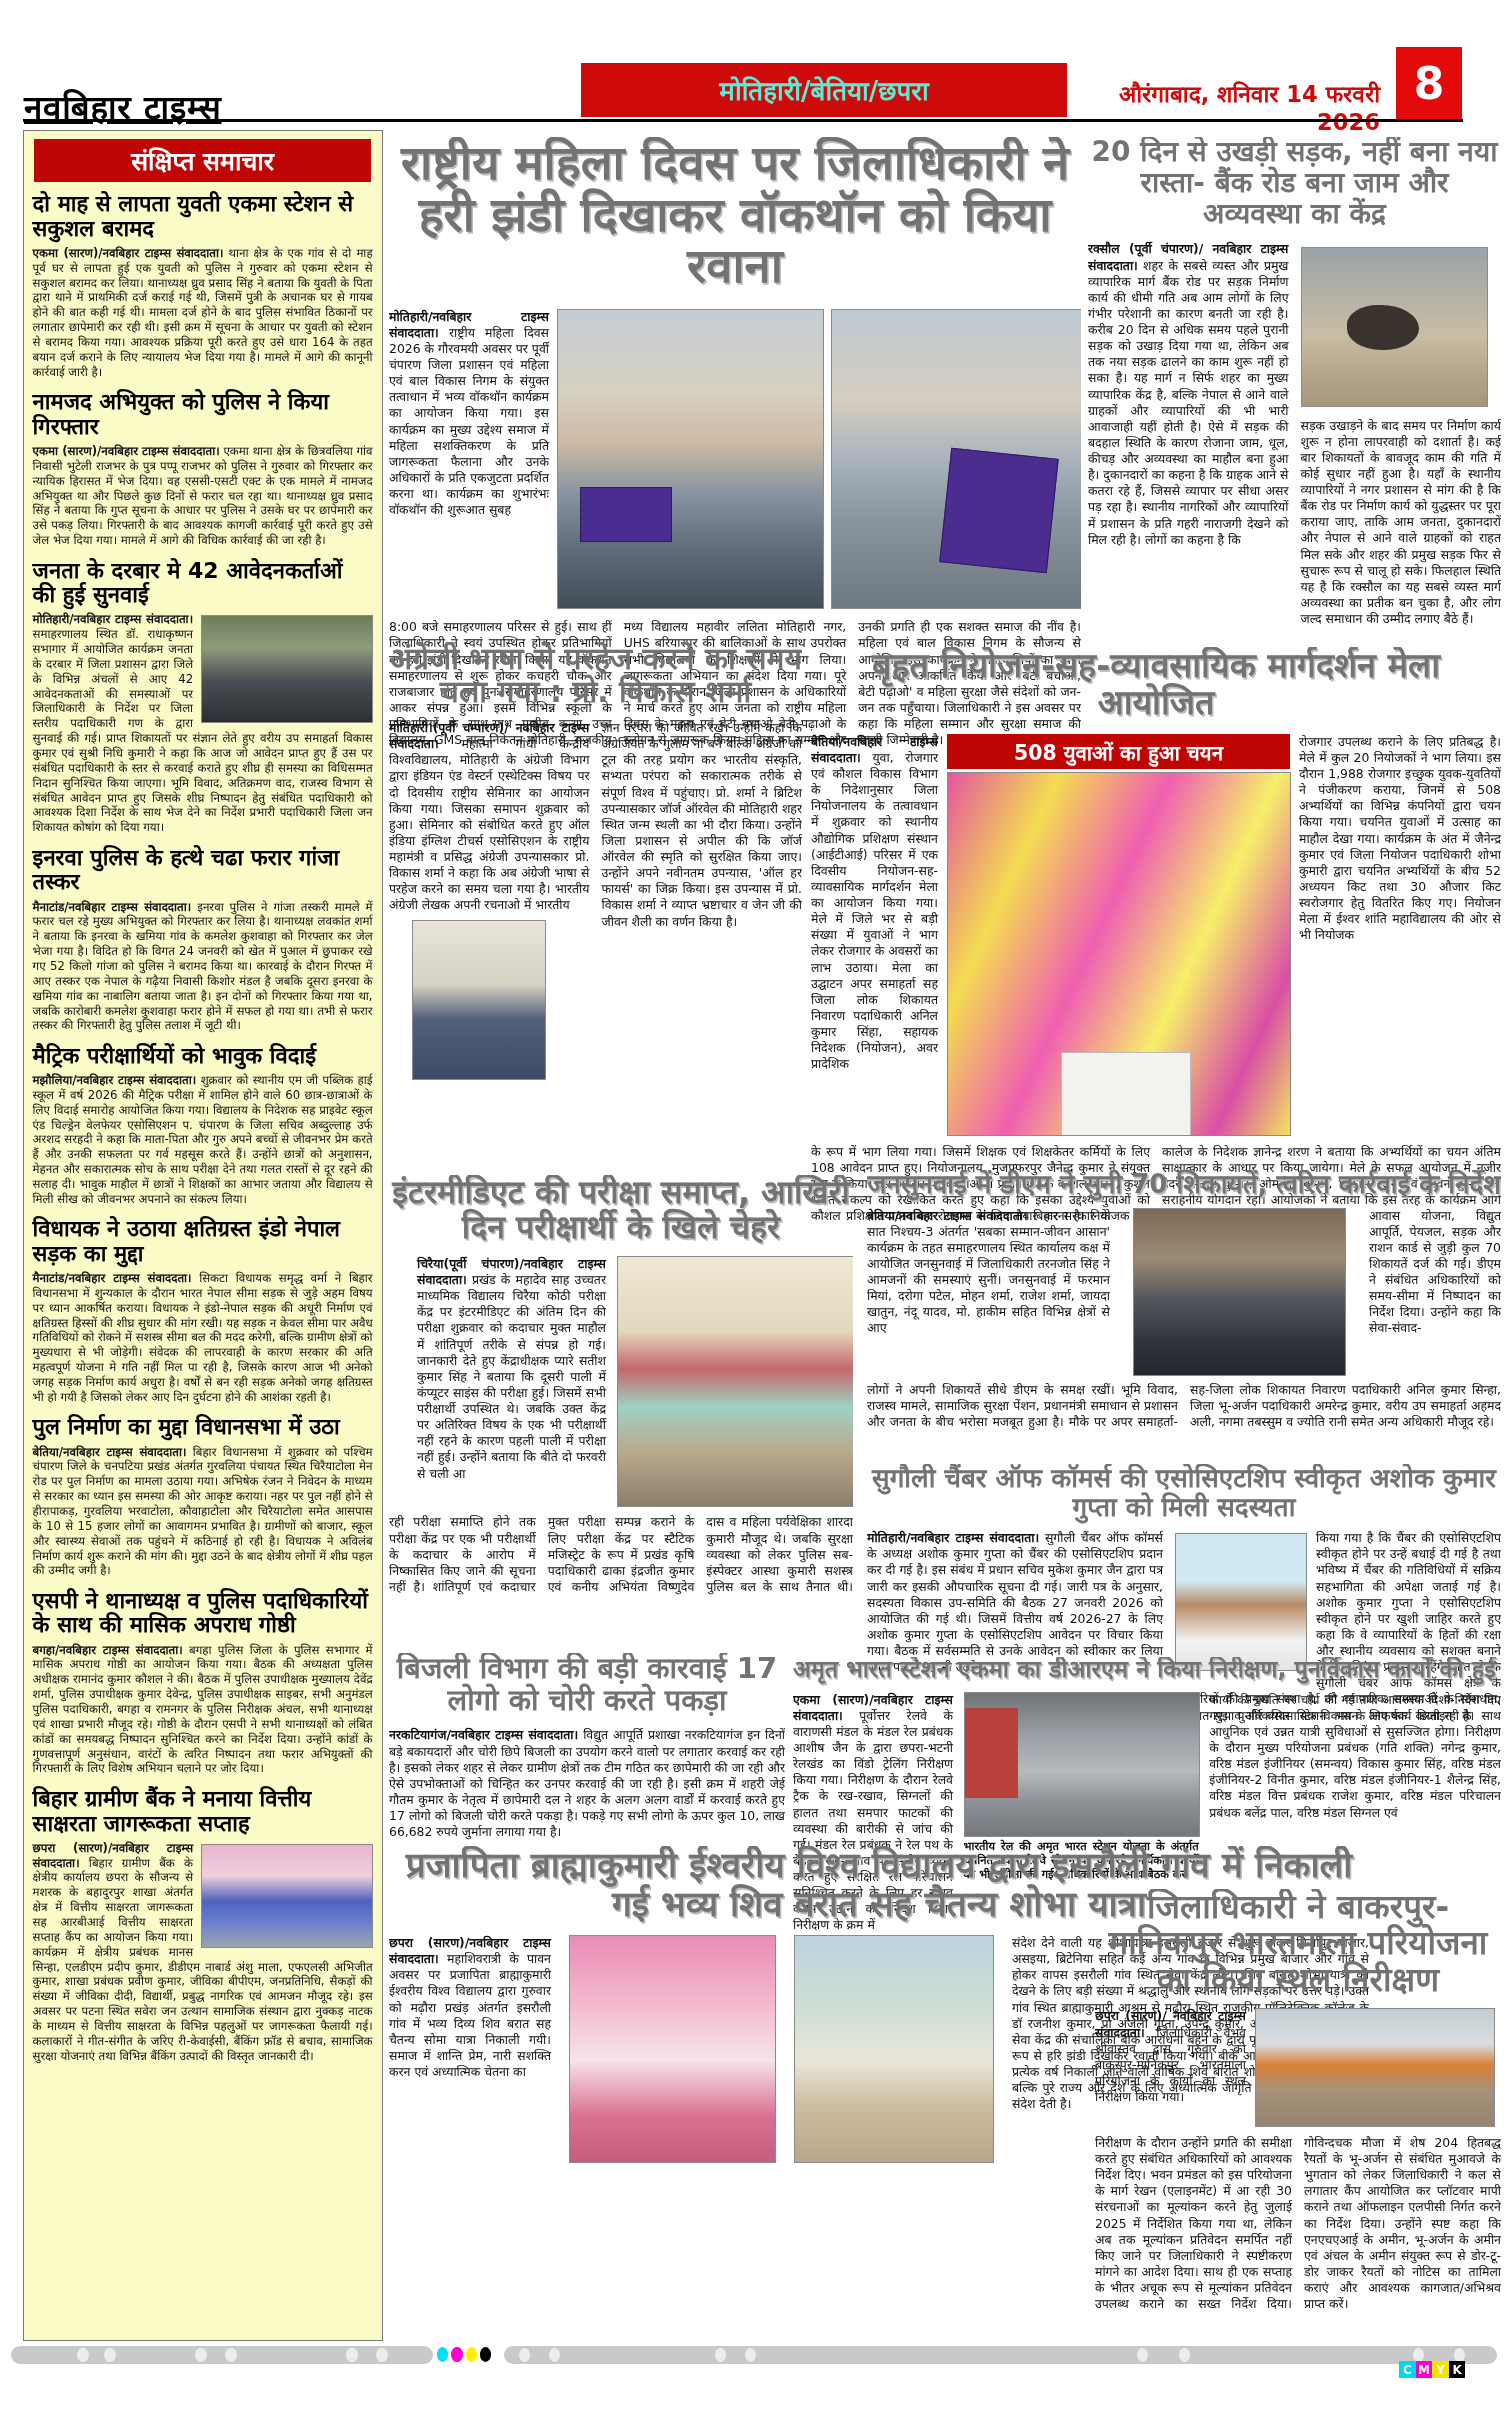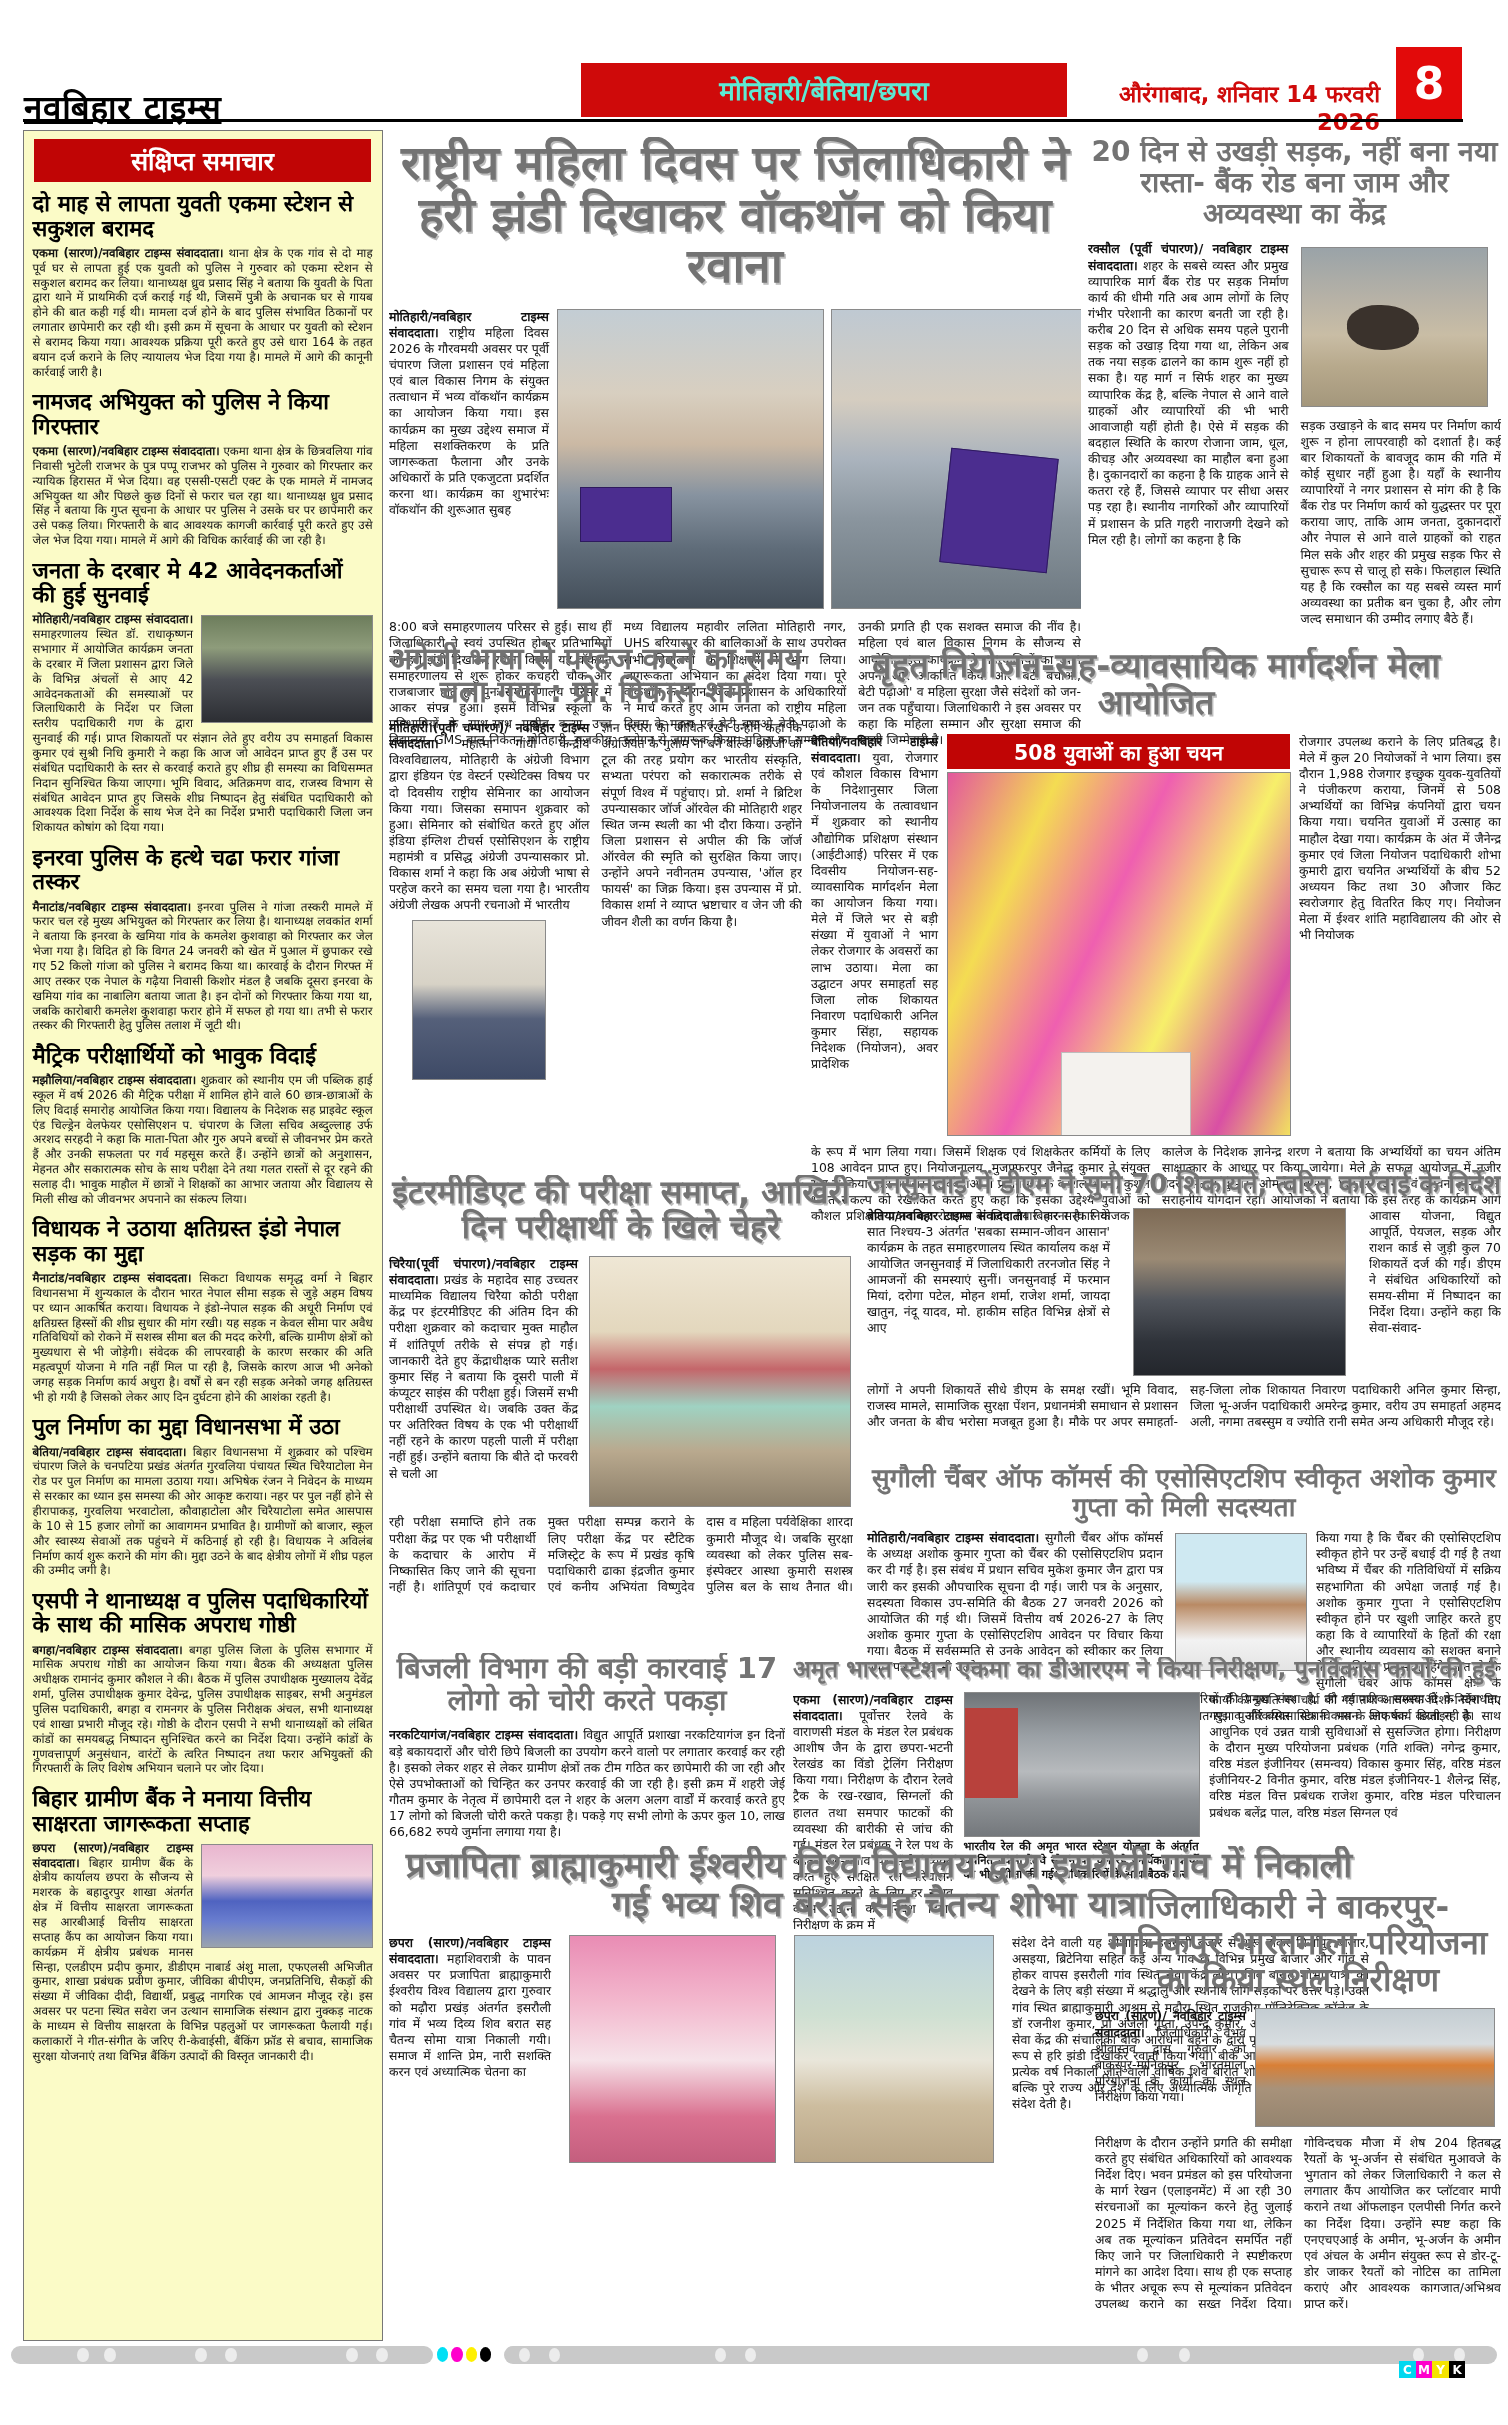--- a/index.html
+++ b/index.html
@@ -177,21 +177,21 @@
         <span>रोजगार उपलब्ध कराने के लिए प्रतिबद्ध है। मेले में कुल 20 नियोजकों ने भाग लिया। इस दौरान 1,988 रोजगार इच्छुक युवक-युवतियों ने पंजीकरण कराया, जिनमें से 508 अभ्यर्थियों का विभिन्न कंपनियों द्वारा चयन किया गया। चयनित युवाओं में उत्साह का माहौल देखा गया। कार्यक्रम के अंत में जैनेन्द्र कुमार एवं जिला नियोजन पदाधिकारी शोभा कुमारी द्वारा चयनित अभ्यर्थियों के बीच 52 अध्ययन किट तथा 30 औजार किट स्वरोजगार हेतु वितरित किए गए। नियोजन मेला में ईश्वर शांति महाविद्यालय की ओर से भी नियोजक</span>
       </div>
     </div>
     <div class="body-txt cols-2" style="margin-top:7.5px;height:90px;">
       <span>के रूप में भाग लिया गया। जिसमें शिक्षक एवं शिक्षकेतर कर्मियों के लिए 108 आवेदन प्राप्त हुए। नियोजनालय, मुजफ्फरपुर जैनेन्द्र कुमार ने संयुक्त रूप से किया। इस अवसर पर वक्ताओं ने प्रधानमंत्री के कौशल भारत, कुशल भारत संकल्प को रेखांकित करते हुए कहा कि इसका उद्देश्य युवाओं को कौशल प्रशिक्षण प्रदान कर रोजगार के लिए तैयार करना है। नियोजक सह कालेज के निदेशक ज्ञानेन्द्र शरण ने बताया कि अभ्यर्थियों का चयन अंतिम साक्षात्कार के आधार पर किया जायेगा। मेले के सफल आयोजन में नजीर हैदर, सत्यम कुमार, ओमकार कुमार, विकास रंजन एवं जीवन कुमार का सराहनीय योगदान रहा। आयोजकों ने बताया कि इस तरह के कार्यक्रम आगे भी आयोजित किए जाएंगे, ताकि अधिक से अधिक युवाओं को रोजगार के अवसर उपलब्ध कराए जा सकें।</span>
     </div>
   </section>
 
   <section class="art" style="left:389px;top:1175px;width:464px;height:471px;">
     <h2 class="hl hl-shadow" style="font-size:32px;">इंटरमीडिएट की परीक्षा समाप्त, आखिरी दिन परीक्षार्थी के खिले चेहरे</h2>
-    <div style="display:flex;gap:10.6px;margin-top:10.6px;">
+    <div style="display:flex;gap:10.6px;margin-top:10.6px;margin-left:28px;">
       <div class="body-txt" style="width:189px;flex:none;">
         <b class="dl">चिरैया(पूर्वी चंपारण)/नवबिहार टाइम्स संवाददाता।</b>
         <span>प्रखंड के महादेव साह उच्चतर माध्यमिक विद्यालय चिरैया कोठी परीक्षा केंद्र पर इंटरमीडिएट की अंतिम दिन की परीक्षा शुक्रवार को कदाचार मुक्त माहौल में शांतिपूर्ण तरीके से संपन्न हो गई। जानकारी देते हुए केंद्राधीक्षक प्यारे सतीश कुमार सिंह ने बताया कि दूसरी पाली में कंप्यूटर साइंस की परीक्षा हुई। जिसमें सभी परीक्षार्थी उपस्थित थे। जबकि उक्त केंद्र पर अतिरिक्त विषय के एक भी परीक्षार्थी नहीं रहने के कारण पहली पाली में परीक्षा नहीं हुई। उन्होंने बताया कि बीते दो फरवरी से चली आ</span>
       </div>
       <div class="photo ph-school" style="width:260px;height:249px;"></div>
     </div>
     <div class="body-txt cols-3" style="margin-top:7.5px;height:90px;">
       <span>रही परीक्षा समाप्ति होने तक परीक्षा केंद्र पर एक भी परीक्षार्थी के कदाचार के आरोप में निष्कासित किए जाने की सूचना नहीं है। शांतिपूर्ण एवं कदाचार मुक्त परीक्षा सम्पन्न कराने के लिए परीक्षा केंद्र पर स्टैटिक मजिस्ट्रेट के रूप में प्रखंड कृषि पदाधिकारी ढाका इंद्रजीत कुमार एवं कनीय अभियंता विष्णुदेव दास व महिला पर्यवेक्षिका शारदा कुमारी मौजूद थे। जबकि सुरक्षा व्यवस्था को लेकर पुलिस सब-इंस्पेक्टर आस्था कुमारी सशस्त्र पुलिस बल के साथ तैनात थी। परीक्षा के सफल संचालन में कार्यालय सहायक के रूप में प्रतिनियुक्त शिक्षक संतोष कुमार, कामेश्वर प्रसाद सिंह, रवि कुमार, किरण सिंह, मदन पासवान, यमुनाकांत मिश्रा, चंद्रिका कुमार, हरि प्रकाश, खालिद हसमुल्लाह आदि का योगदान सराहनीय रहा।</span>
     </div>
   </section>

